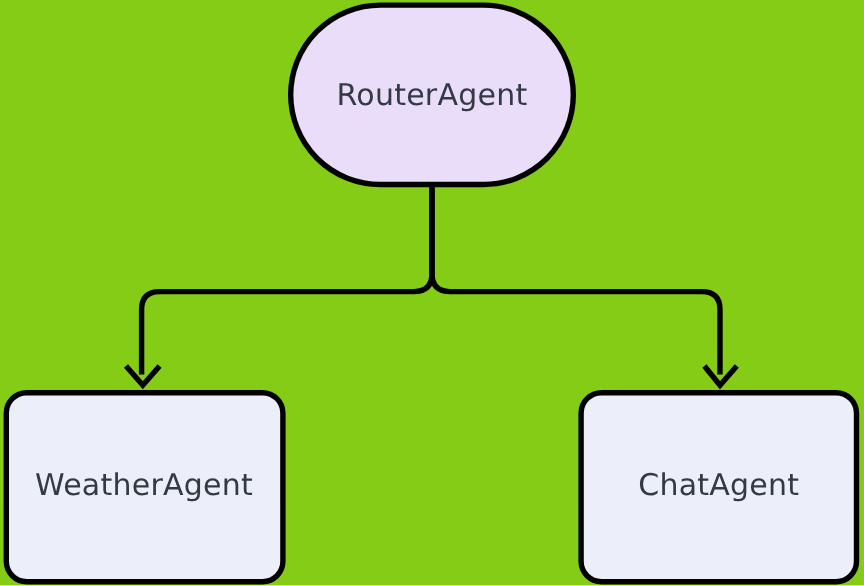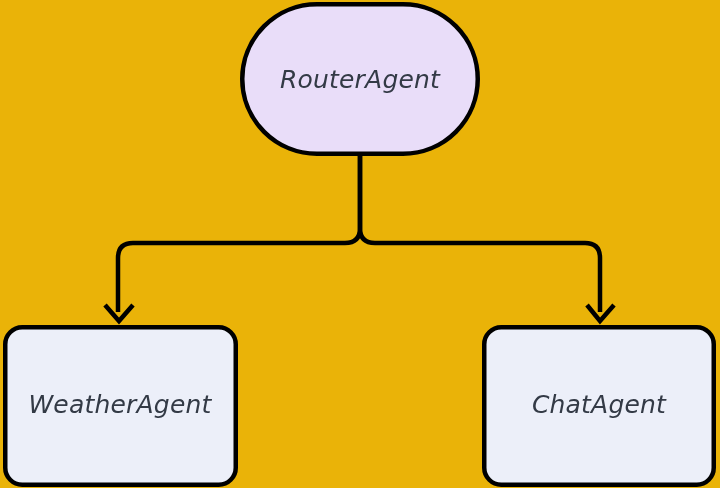--- a/index.html
+++ b/index.html
@@ -41,21 +41,21 @@
   }
   .arrow-head {
     fill: none;
     stroke-linecap: butt;
     stroke-linejoin: miter;
   }
 </style>
 </head>
 <body>
 
-<div id="diagram-canvas" style="background: #eab308; font-style: italic;">
+<div id="diagram-canvas" style="background: #84cc16;">
 
   <svg id="diagram-svg" viewBox="0 0 720 488" xmlns="http://www.w3.org/2000/svg">
 
     <g>
 
       <path class="edge-path" stroke="#000000" stroke-width="4.5" d="M 360 156 L 360 228 Q 360 243 345 243 L 133 243 Q 118 243 118 258 L 118 312"></path>
 
       <path class="arrow-head" stroke="#000000" stroke-width="4.5" d="M 105 305 L 119 321 L 133 305"></path>
 
       <path class="edge-path" stroke="#000000" stroke-width="4.5" d="M 360 156 L 360 228 Q 360 243 375 243 L 585 243 Q 600 243 600 258 L 600 312"></path>

